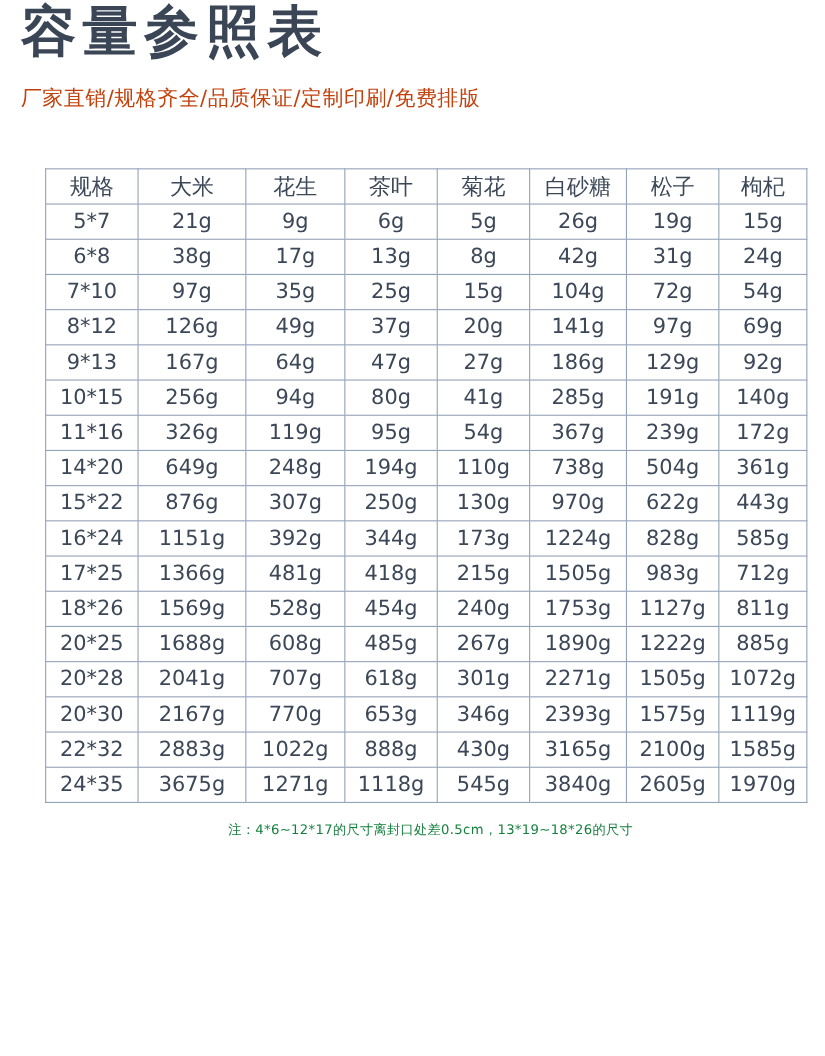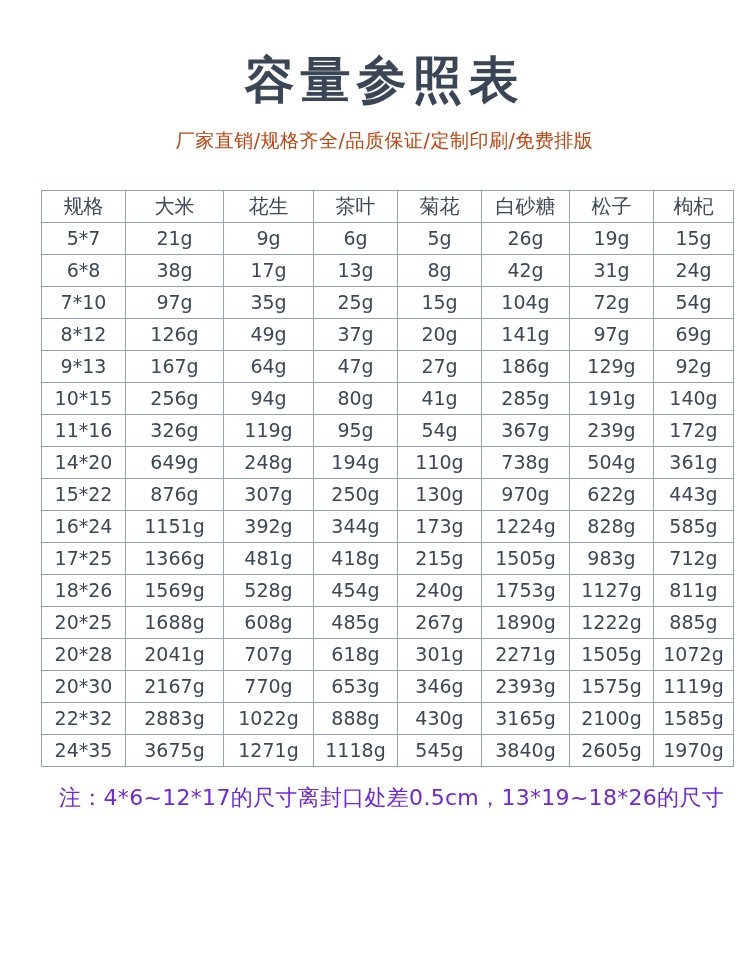--- a/index.html
+++ b/index.html
@@ -12,22 +12,21 @@
     font-family: "Liberation Sans", sans-serif;
   }
   .page {
     position: relative;
     width: 750px;
     height: 960px;
     overflow: hidden;
     background: #ffffff;
   }
   .header {
-    padding-top: 52px;
-    text-align: center;
+    text-align: left;
     margin-left: 19px;
   }
   .title {
     font-family: "DejaVu Sans", sans-serif;
     font-size: 50px;
     font-weight: bold;
     letter-spacing: 6px;
     color: #3a4556;
     line-height: 1.15;
     margin: 0;
@@ -40,21 +39,21 @@
     margin-top: 14px;
   }
   .tagline {
     font-family: "DejaVu Sans", sans-serif;
     font-size: 19px;
     color: #c2410c;
     margin-top: 18px;
     letter-spacing: 0.5px;
   }
   .table-wrap {
-    margin: 36px auto 0 auto;
+    margin: 51px auto 0 auto;
     width: 668px;
   }
   table.capacity {
     border-collapse: collapse;
     width: 100%;
     table-layout: fixed;
   }
   table.capacity th,
   table.capacity td {
     border: 1px solid #94a2b8;
@@ -81,22 +80,22 @@
   table.capacity col.c2 { width: 90px; }
   table.capacity col.c3 { width: 84px; }
   table.capacity col.c4 { width: 84px; }
   table.capacity col.c5 { width: 88px; }
   table.capacity col.c6 { width: 84px; }
   table.capacity col.c7 { width: 80px; }
   .footnote {
     margin-top: 16px;
     text-align: center;
     font-family: "DejaVu Sans", sans-serif;
-    font-size: 22px;
-    color: #6d28d9;
+    font-size: 12px;
+    color: #15803d;
     letter-spacing: 0.3px;
     padding-left: 33px;
   }
 </style>
 </head>
 <body>
 
 <div class="page">
 
   <div class="header">

